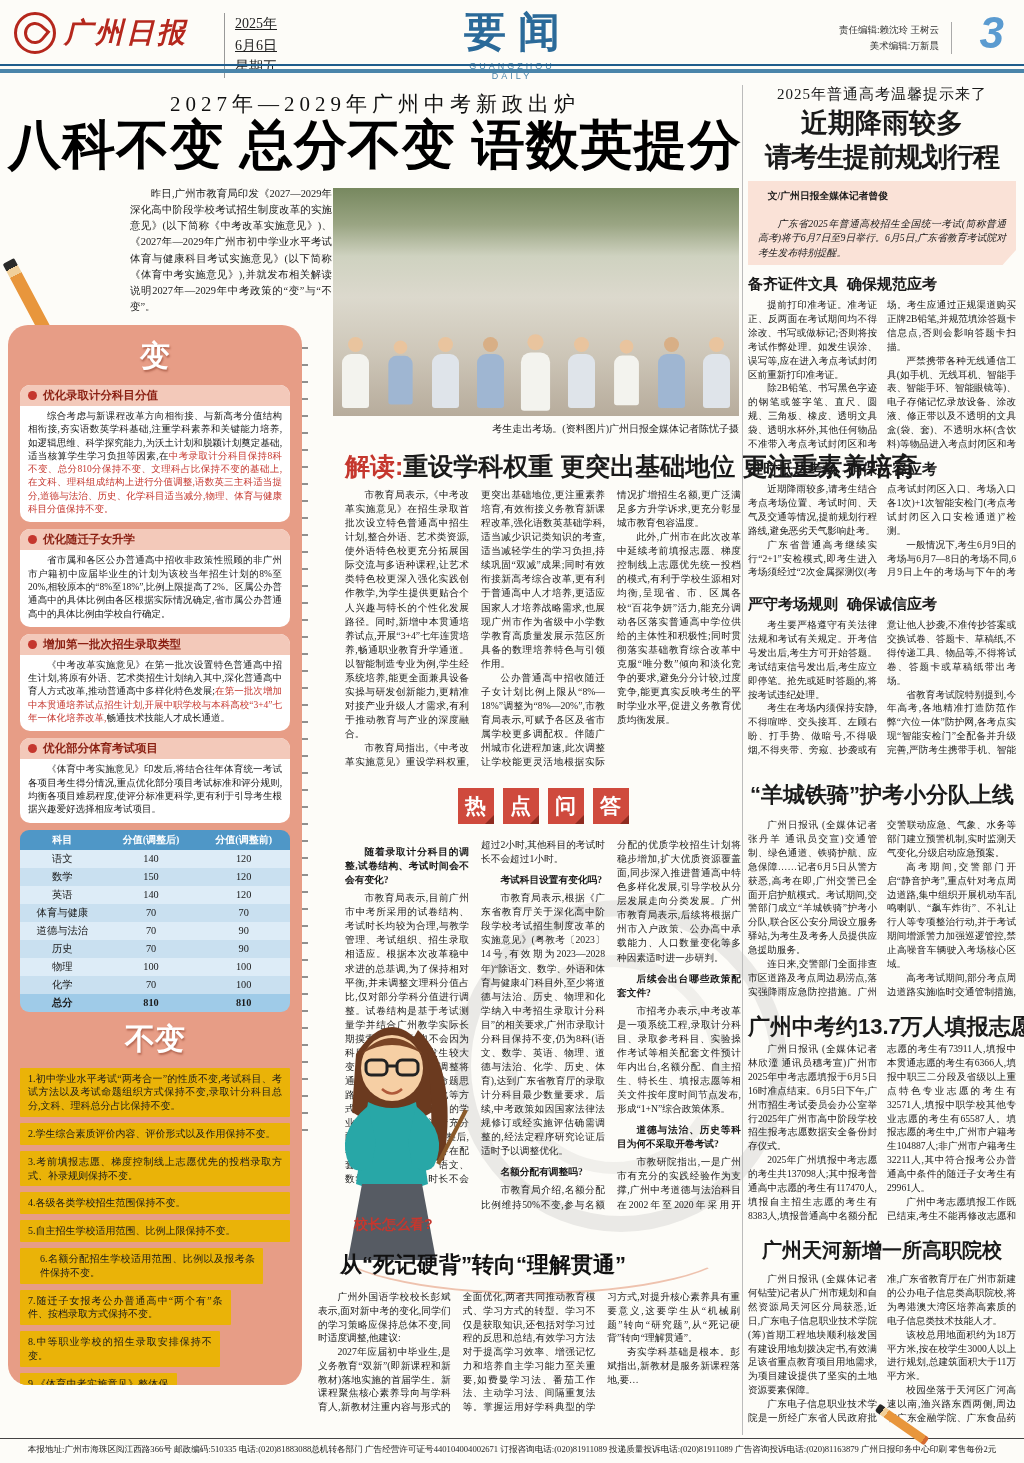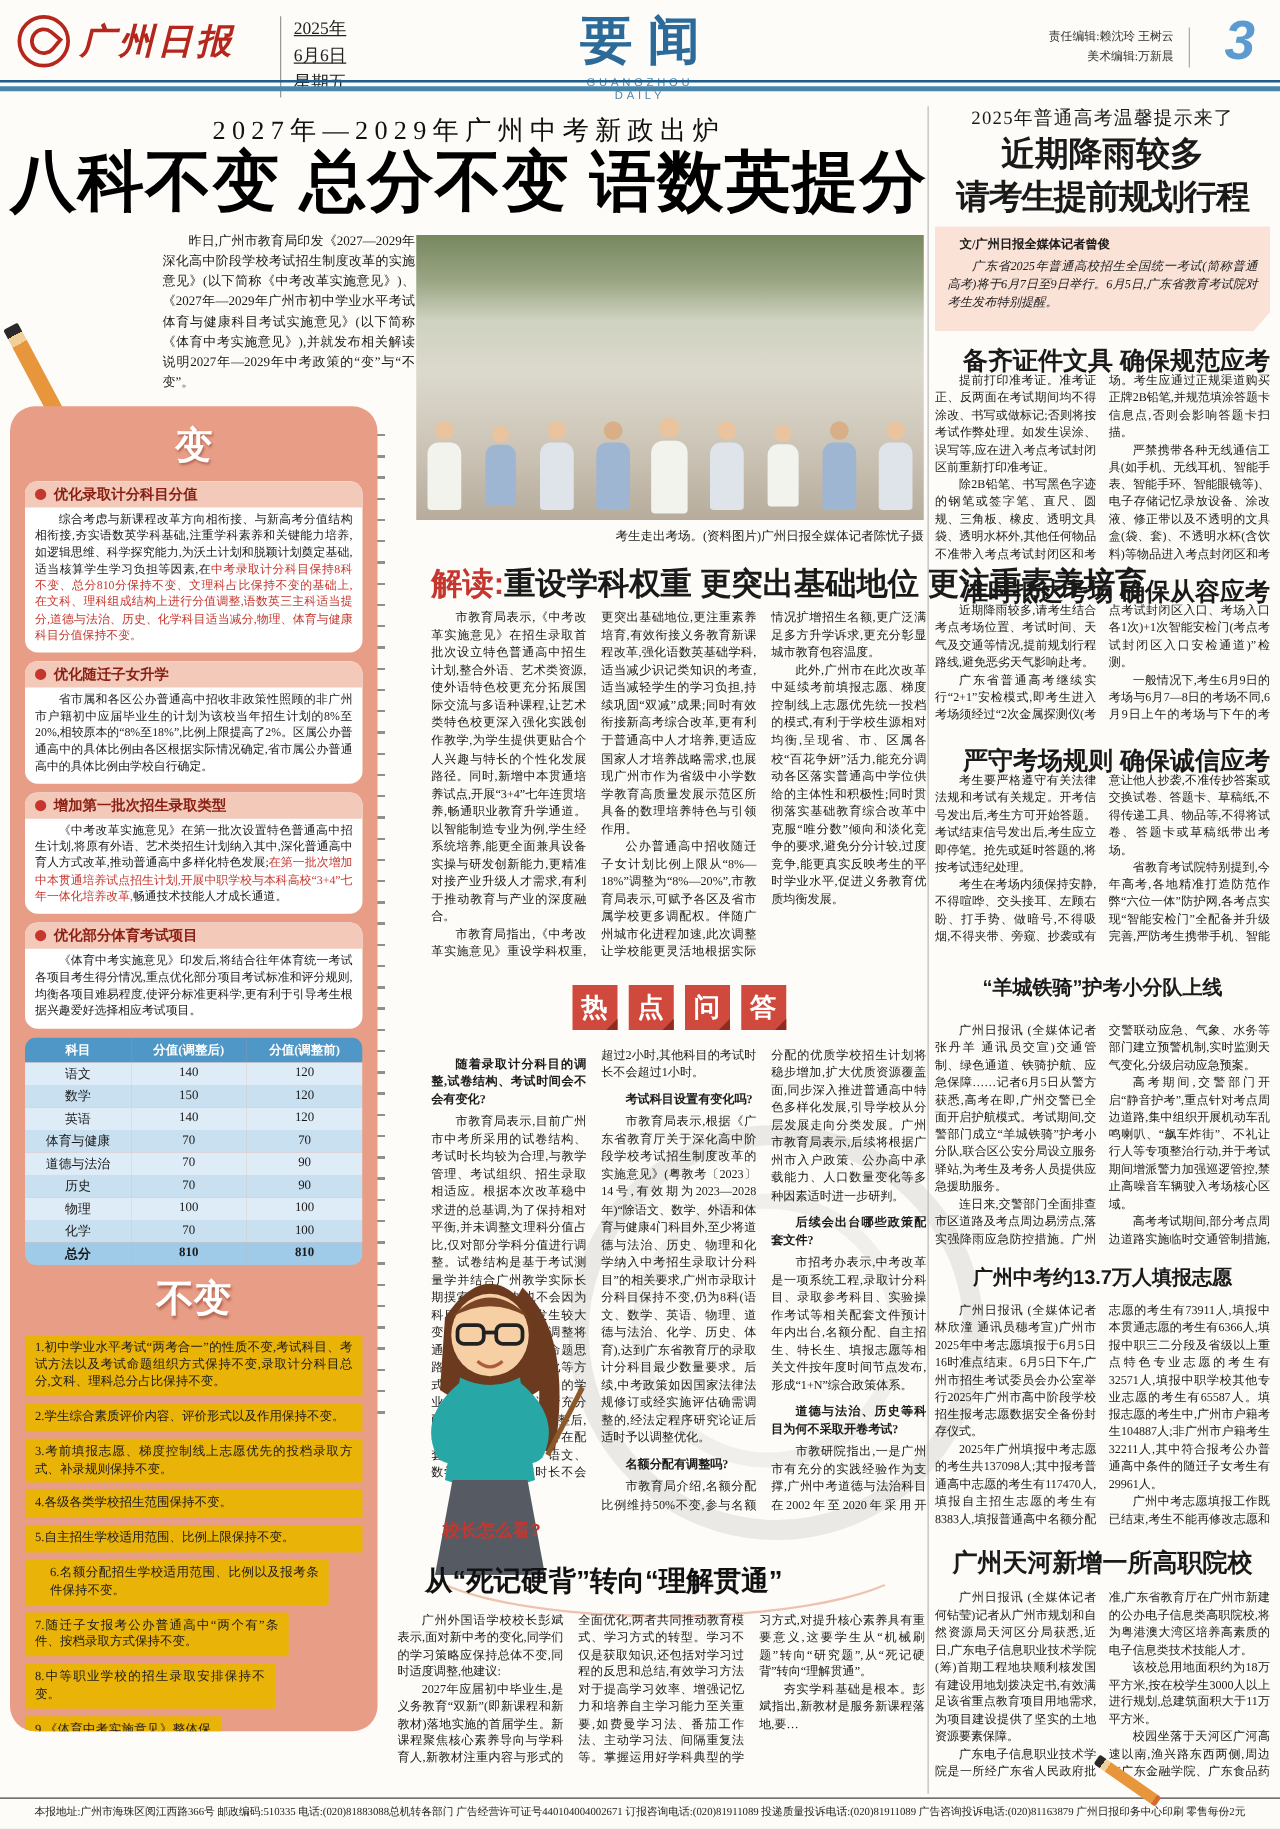--- a/index.html
+++ b/index.html
@@ -111,27 +111,27 @@
   .divider-v{position:absolute;left:742px;top:85px;width:1px;height:1350px;background:#bbb;}
   .right-col{position:absolute;left:748px;top:85px;width:268px;height:1352px;}
   .rc-kicker{position:absolute;top:0;width:100%;text-align:center;font-size:15px;letter-spacing:1px;}
   .rc-h1{position:absolute;top:20px;width:100%;text-align:center;font-size:27px;font-weight:900;
         font-family:"Liberation Sans",sans-serif;}
   .rc-h2{position:absolute;top:54px;width:100%;text-align:center;font-size:27px;font-weight:900;
         font-family:"Liberation Sans",sans-serif;letter-spacing:-1px;}
   .rc-byline-box{position:absolute;top:96px;width:100%;height:84px;background:#fae2d7;
         padding:8px 10px;box-sizing:border-box;font-size:9.8px;line-height:1.5;
         clip-path:polygon(0 0,100% 0,100% 82%,95% 100%,0 100%);}
-  .rc-byline{font-weight:bold;margin-bottom:3px;text-indent:1em;}
+  .rc-byline{font-weight:bold;margin-bottom:13px;text-indent:1em;}
   .rc-intro{font-style:italic;text-align:justify;}
-  .rc-sec-head{position:absolute;width:100%;text-align:right;font-weight:900;font-size:20px;
-        font-family:Liberation Sans, sans-serif;}
+  .rc-sec-head{position:absolute;width:100%;text-align:left;font-weight:900;font-size:15px;
+        font-family:Liberation Mono, monospace;}
   .rc-body{position:absolute;left:0;width:268px;column-count:2;column-gap:10px;font-size:9.6px;
         line-height:1.45;text-align:justify;overflow:hidden;}
-  .rc-art-head{position:absolute;width:100%;text-align:center;font-size:16px;font-weight:900;
+  .rc-art-head{position:absolute;width:100%;text-align:center;font-size:22px;font-weight:900;
         font-family:"Liberation Sans",sans-serif;white-space:nowrap;}
   #sec-head-1{top:190px;} #sec-body-1{top:213px;height:157px;}
   #sec-head-2{top:375px;} #sec-body-2{top:397px;height:108px;}
   #sec-head-3{top:510px;} #sec-body-3{top:533px;height:152px;}
   #art2-head{top:695px;}  #art2-body{top:733px;height:190px;}
   #art3-head{top:927px;}  #art3-body{top:957px;height:190px;}
   #art4-head{top:1152px;font-size:20px;} #art4-body{top:1187px;height:160px;}
   
   .footer-rule{position:absolute;left:0;top:1438px;width:1024px;height:1px;background:#444;}
   .footer-text{position:absolute;left:0;top:1444px;width:1024px;text-align:center;font-size:8.6px;color:#222;}

